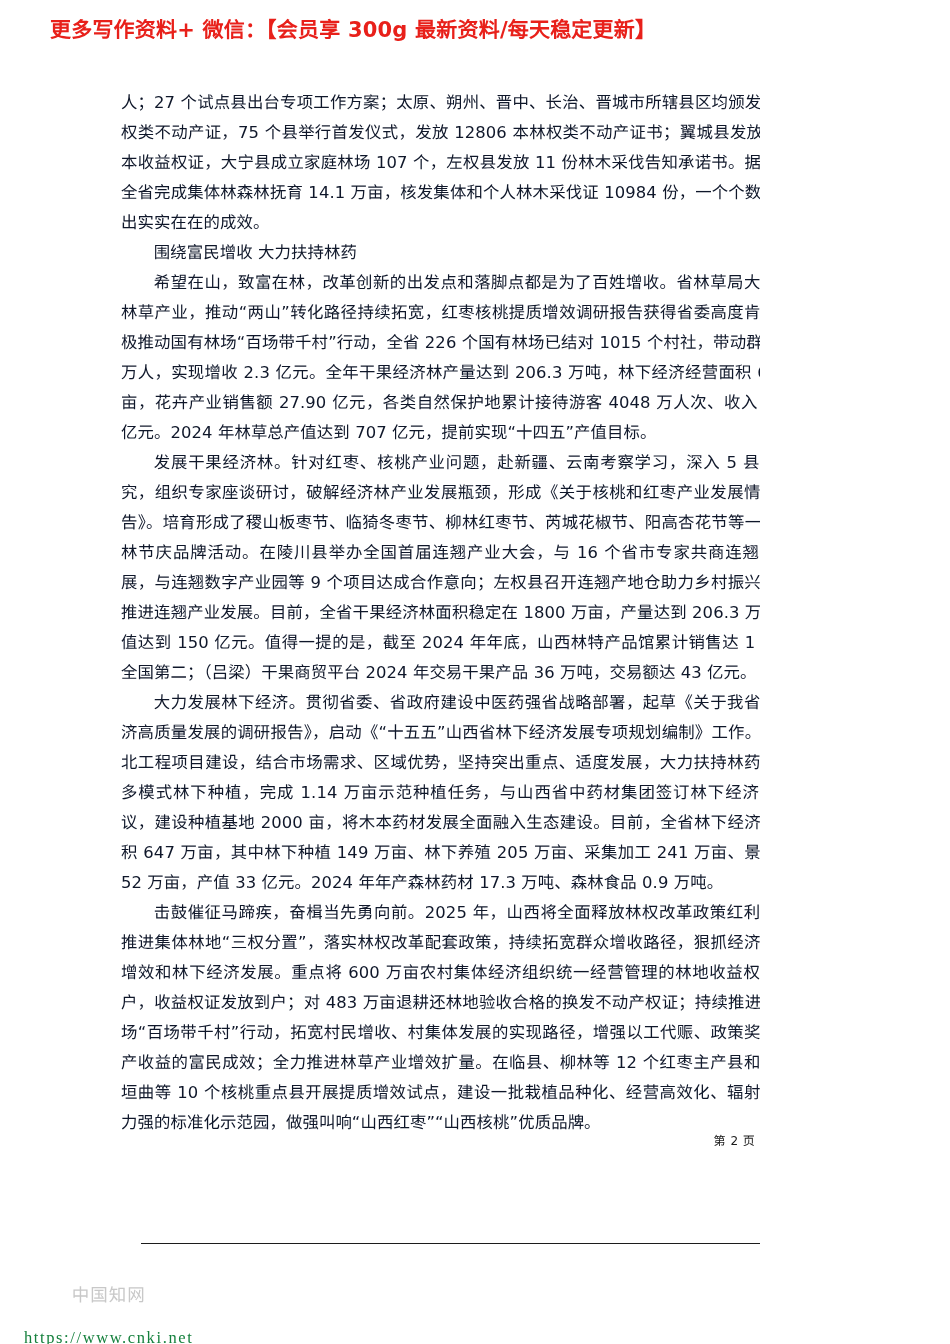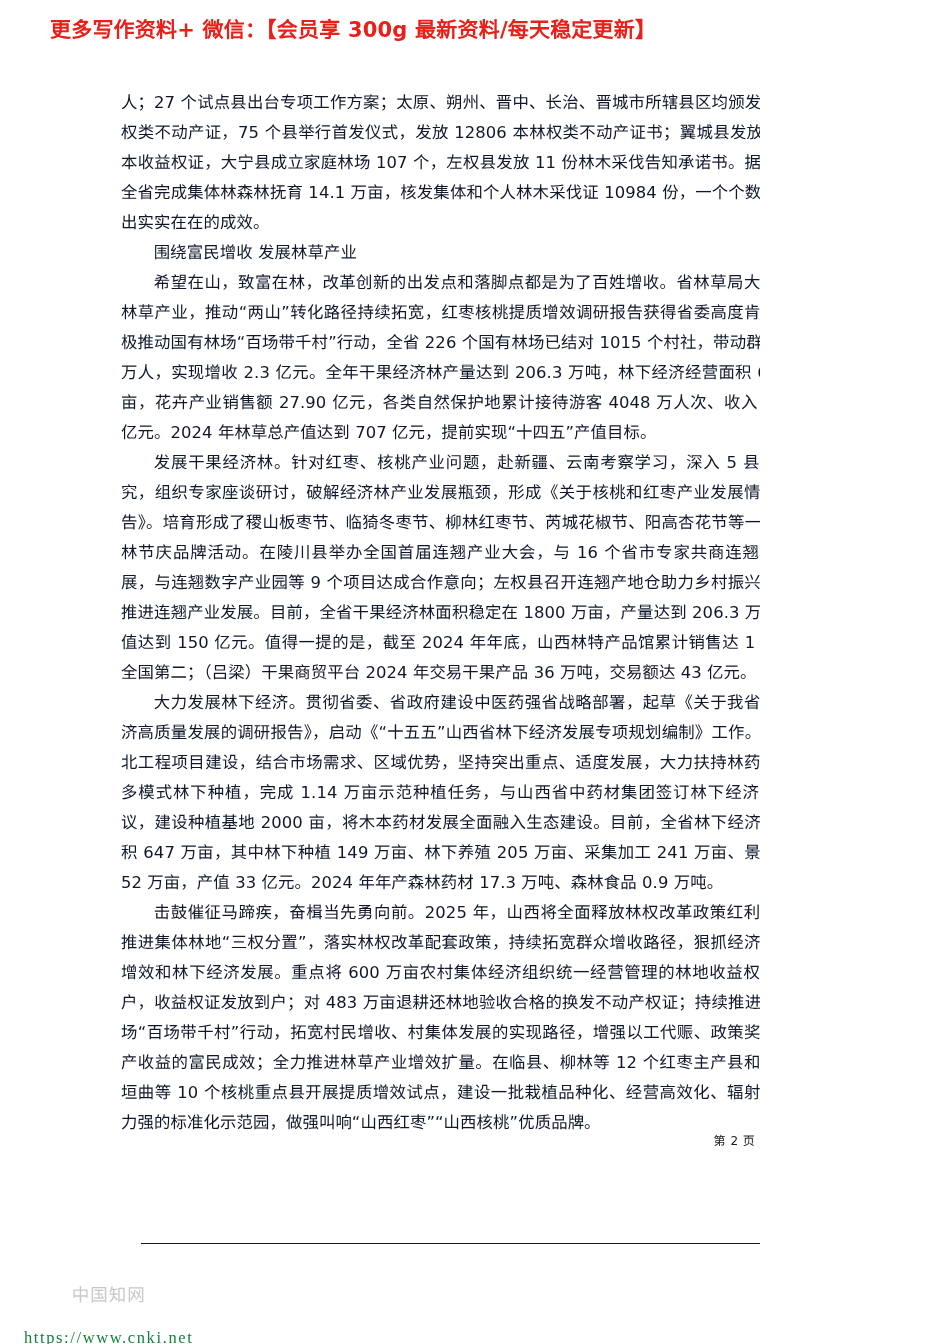--- a/index.html
+++ b/index.html
@@ -125,21 +125,21 @@
 <body>
 
 <div class="page">
 
   <div class="promo-header">
     <span class="promo-text">更多写作资料+ 微信：【会员享 300g 最新资料/每天稳定更新】</span>
   </div>
 
   <div class="doc-body">
     <p class="para">人；27 个试点县出台专项工作方案；太原、朔州、晋中、长治、晋城市所辖县区均颁发首本林权类不动产证，75 个县举行首发仪式，发放 12806 本林权类不动产证书；翼城县发放 2100 本收益权证，大宁县成立家庭林场 107 个，左权县发放 11 份林木采伐告知承诺书。据统计，全省完成集体林森林抚育 14.1 万亩，核发集体和个人林木采伐证 10984 份，一个个数据彰显出实实在在的成效。</p>
-    <p class="para heading">围绕富民增收 发展林草产业</p>
+    <p class="para heading">围绕富民增收 大力扶持林药</p>
     <p class="para indent">希望在山，致富在林，改革创新的出发点和落脚点都是为了百姓增收。省林草局大力发展林草产业，推动“两山”转化路径持续拓宽，红枣核桃提质增效调研报告获得省委高度肯定。积极推动国有林场“百场带千村”行动，全省 226 个国有林场已结对 1015 个村社，带动群众 6.1 万人，实现增收 2.3 亿元。全年干果经济林产量达到 206.3 万吨，林下经济经营面积 647 万亩，花卉产业销售额 27.90 亿元，各类自然保护地累计接待游客 4048 万人次、收入 26.78 亿元。2024 年林草总产值达到 707 亿元，提前实现“十四五”产值目标。</p>
     <p class="para indent">发展干果经济林。针对红枣、核桃产业问题，赴新疆、云南考察学习，深入 5 县蹲点研究，组织专家座谈研讨，破解经济林产业发展瓶颈，形成《关于核桃和红枣产业发展情况的报告》。培育形成了稷山板枣节、临猗冬枣节、柳林红枣节、芮城花椒节、阳高杏花节等一批经济林节庆品牌活动。在陵川县举办全国首届连翘产业大会，与 16 个省市专家共商连翘产业发展，与连翘数字产业园等 9 个项目达成合作意向；左权县召开连翘产地仓助力乡村振兴会议，推进连翘产业发展。目前，全省干果经济林面积稳定在 1800 万亩，产量达到 206.3 万吨，产值达到 150 亿元。值得一提的是，截至 2024 年年底，山西林特产品馆累计销售达 1 亿元，全国第二；（吕梁）干果商贸平台 2024 年交易干果产品 36 万吨，交易额达 43 亿元。</p>
     <p class="para indent">大力发展林下经济。贯彻省委、省政府建设中医药强省战略部署，起草《关于我省林下经济高质量发展的调研报告》，启动《“十五五”山西省林下经济发展专项规划编制》工作。依托三北工程项目建设，结合市场需求、区域优势，坚持突出重点、适度发展，大力扶持林药、林菌多模式林下种植，完成 1.14 万亩示范种植任务，与山西省中药材集团签订林下经济发展协议，建设种植基地 2000 亩，将木本药材发展全面融入生态建设。目前，全省林下经济经营面积 647 万亩，其中林下种植 149 万亩、林下养殖 205 万亩、采集加工 241 万亩、景观利用 52 万亩，产值 33 亿元。2024 年年产森林药材 17.3 万吨、森林食品 0.9 万吨。</p>
     <p class="para indent">击鼓催征马蹄疾，奋楫当先勇向前。2025 年，山西将全面释放林权改革政策红利，加快推进集体林地“三权分置”，落实林权改革配套政策，持续拓宽群众增收路径，狠抓经济林提质增效和林下经济发展。重点将 600 万亩农村集体经济组织统一经营管理的林地收益权量化到户，收益权证发放到户；对 483 万亩退耕还林地验收合格的换发不动产权证；持续推进国有林场“百场带千村”行动，拓宽村民增收、村集体发展的实现路径，增强以工代赈、政策奖补、资产收益的富民成效；全力推进林草产业增效扩量。在临县、柳林等 12 个红枣主产县和左权、垣曲等 10 个核桃重点县开展提质增效试点，建设一批栽植品种化、经营高效化、辐射带动能力强的标准化示范园，做强叫响“山西红枣”“山西核桃”优质品牌。</p>
   </div>
 
   <div class="page-footer">
     <span class="page-number">第 2 页 共 2 页</span>
   </div>
 

